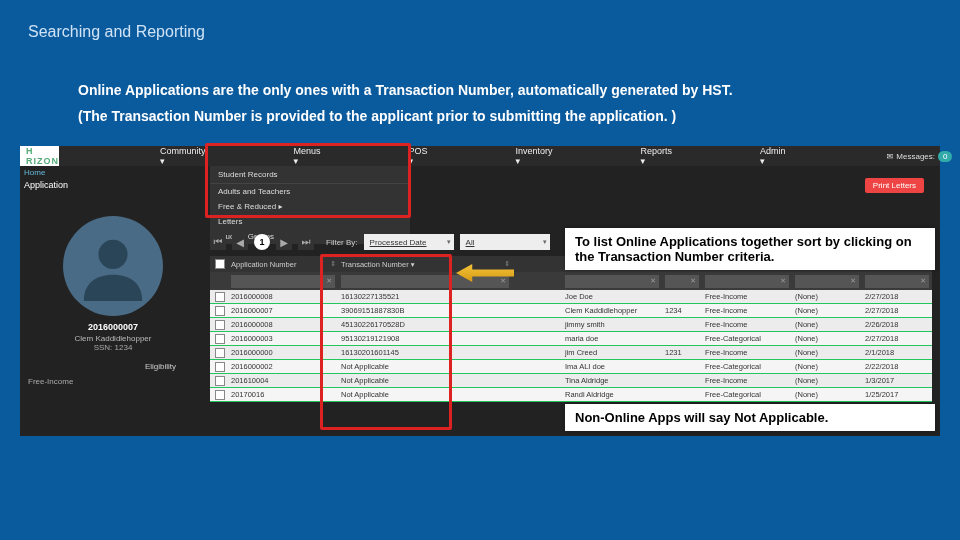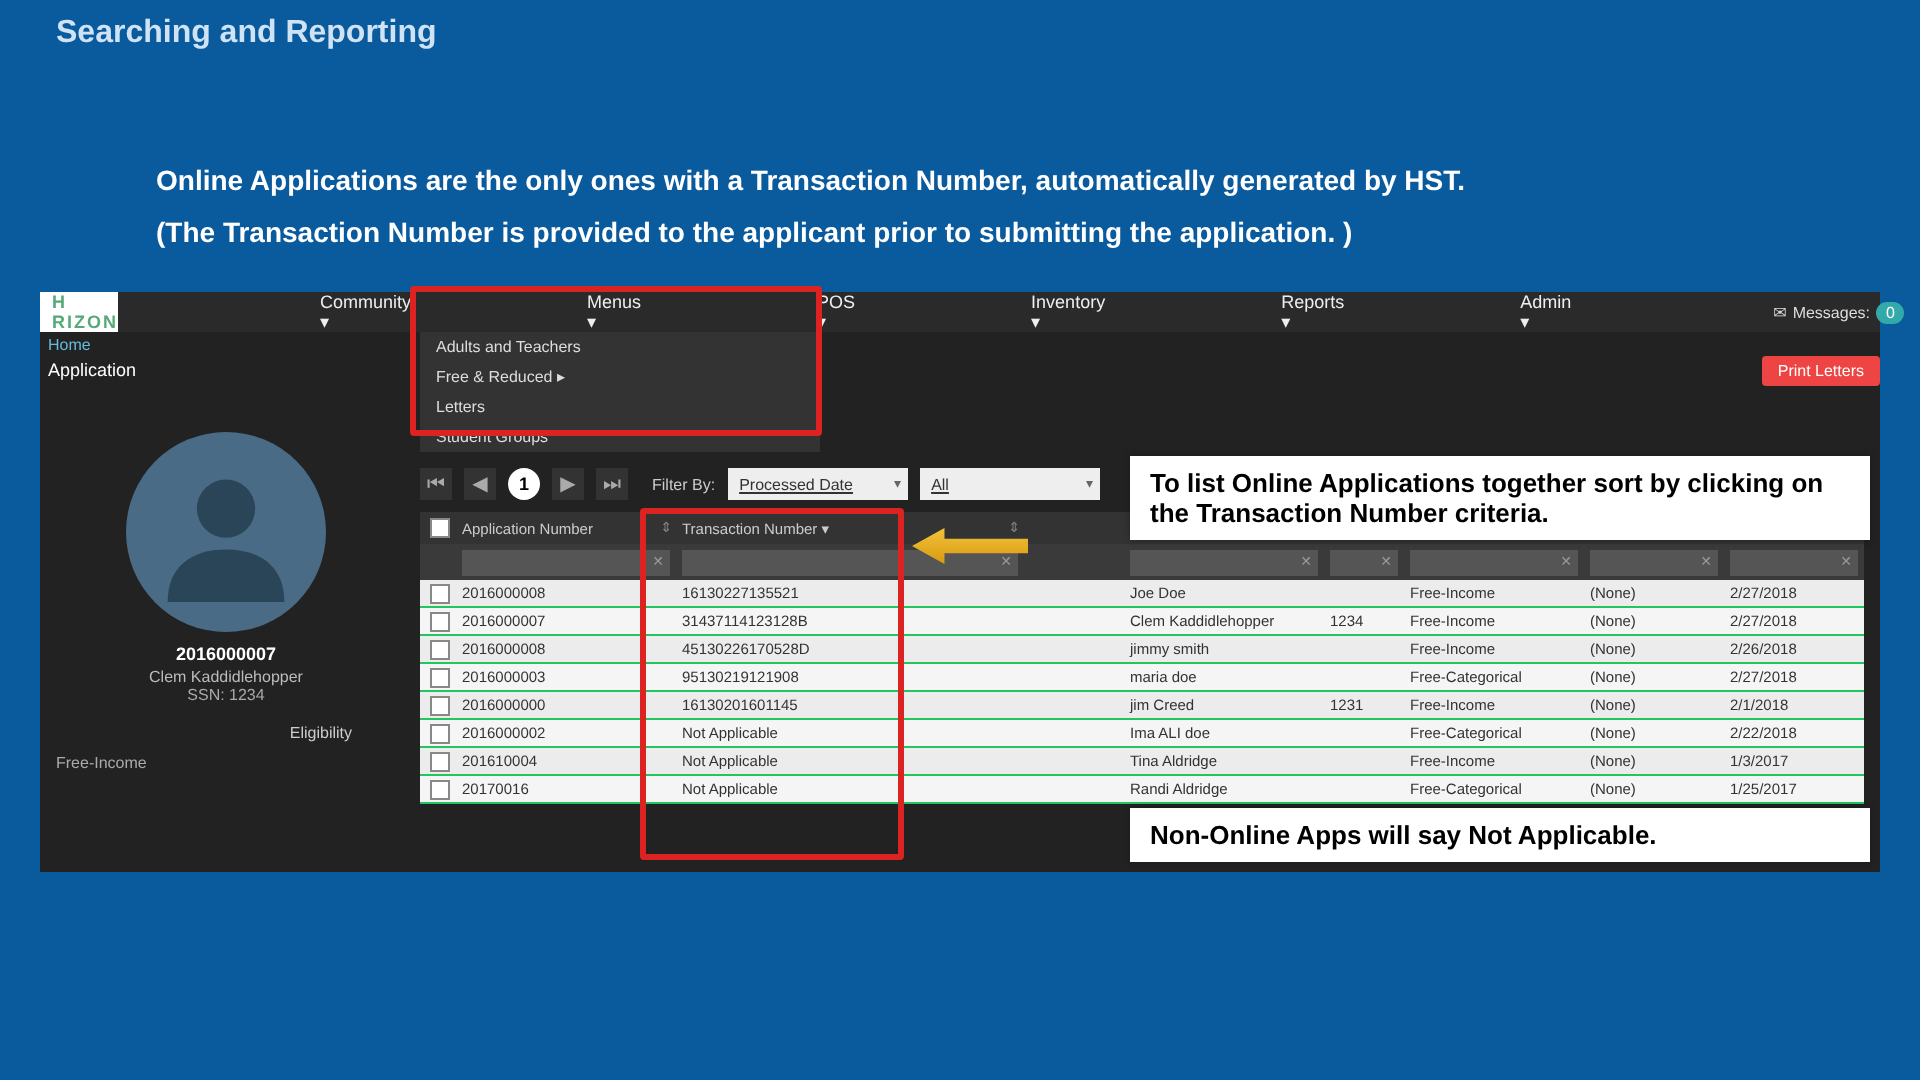--- a/index.html
+++ b/index.html
@@ -5,22 +5,22 @@
   * { margin:0; padding:0; box-sizing:border-box; }
   body {
     width:960px; height:540px;
     background:#0a5a9e;
     font-family:"Segoe UI", Tahoma, sans-serif;
     font-size:12px;
     overflow:hidden;
     position:relative;
   }
   .title {
-    position:absolute; left:28px; top:8px;
-    color:#cfe3f5; font-size:16px; font-weight:700;
+    position:absolute; left:28px; top:23px;
+    color:#cfe3f5; font-size:16px; font-weight:400;
   }
   .body-text {
     position:absolute; left:78px;
     color:#fff; font-size:14px; font-weight:600;
   }
   .bt1 { top:82px; }
   .bt2 { top:108px; }
 
   
   .shot {
@@ -47,21 +47,21 @@
   .dd-sub { display:flex; }
   .dd-subleft { width:100px; background:#333; }
   .dd-subright { width:100px; background:#2a2a2a; }
   .dd-subleft .dd-item, .dd-subright .dd-item { border-bottom:none; padding:3px 8px; }
   .dd-subright .dd-item { color:#eee; }
 
   
   .sidehead { position:absolute; left:4px; top:22px; font-size:8px; color:#6bd; }
   .sidehead2 { position:absolute; left:4px; top:34px; font-size:9px; color:#fff; }
 
-  .printbtn { position:absolute; right:0; top:32px; background:#e44; color:#fff; font-size:8px; padding:3px 8px; border-radius:2px; }
+  .printbtn { position:absolute; right:16px; top:32px; background:#e44; color:#fff; font-size:8px; padding:3px 8px; border-radius:2px; }
 
   
   .profile { position:absolute; left:8px; top:60px; width:170px; }
   .avatar { width:100px; height:100px; border-radius:50%; background:#4a6b85; margin:10px auto 6px;
     display:flex; align-items:center; justify-content:center; }
   .avatar svg { width:70px; height:70px; }
   .pid { text-align:center; color:#fff; font-size:9px; font-weight:600; }
   .pname { text-align:center; color:#bbb; font-size:8px; margin-top:2px; }
   .pssn { text-align:center; color:#aaa; font-size:8px; }
   .elig { color:#ccc; font-size:8px; margin-top:10px; text-align:right; padding-right:22px; }
@@ -130,20 +130,21 @@
       <span class="badge">0</span>
     </div>
     <div class="gear">⚙</div>
   </div>
 
   <div class="sidehead">Home</div>
   <div class="sidehead2">Application</div>
   <div class="printbtn">Print Letters</div>
 
   <div class="dropdown">
+    <div class="dd-item">Student Records</div>
     <div class="dd-sub">
       <div class="dd-subleft">
         <div class="dd-item">Adults and Teachers</div>
         <div class="dd-item">Free &amp; Reduced  ▸</div>
         <div class="dd-item">Letters</div>
         <div class="dd-item">Student Groups</div>
       </div>
     </div>
   </div>
 
@@ -209,21 +210,21 @@
           <div></div>
           <div>Free-Income</div>
           <div>(None)</div>
           <div>2/27/2018</div>
         </div>
         <div class="tr alt">
           <div>
             <div class="chk"></div>
           </div>
           <div>2016000007</div>
-          <div>31437114123128B</div>
+          <div>39069151887830B</div>
           <div></div>
           <div>Clem Kaddidlehopper</div>
           <div>1234</div>
           <div>Free-Income</div>
           <div>(None)</div>
           <div>2/27/2018</div>
         </div>
         <div class="tr">
           <div>
             <div class="chk"></div>

